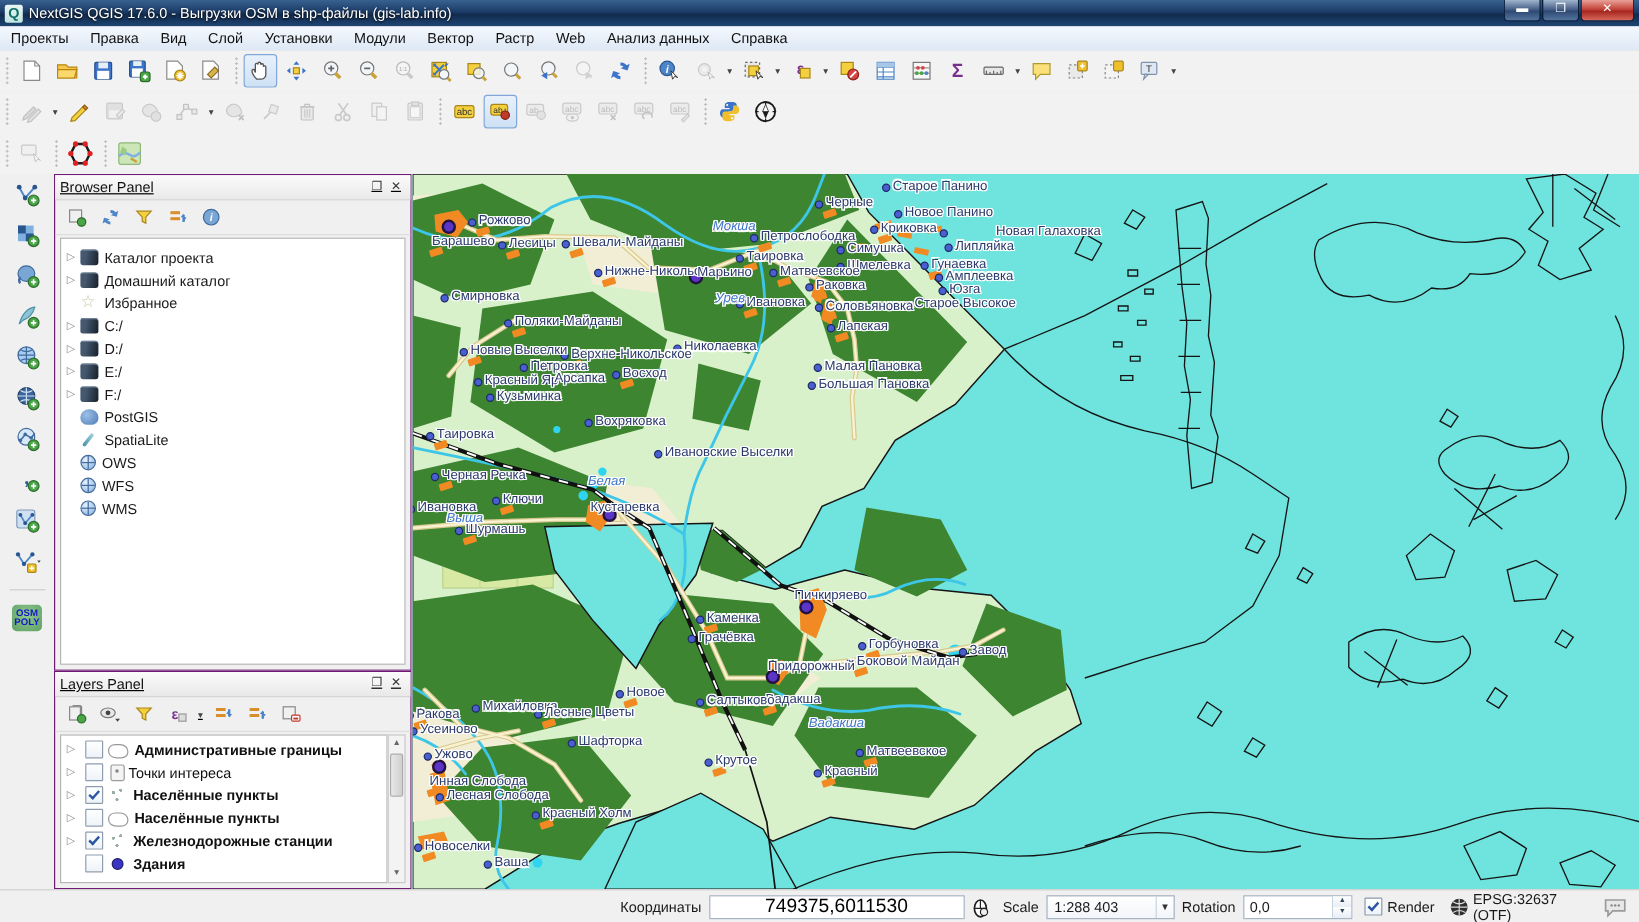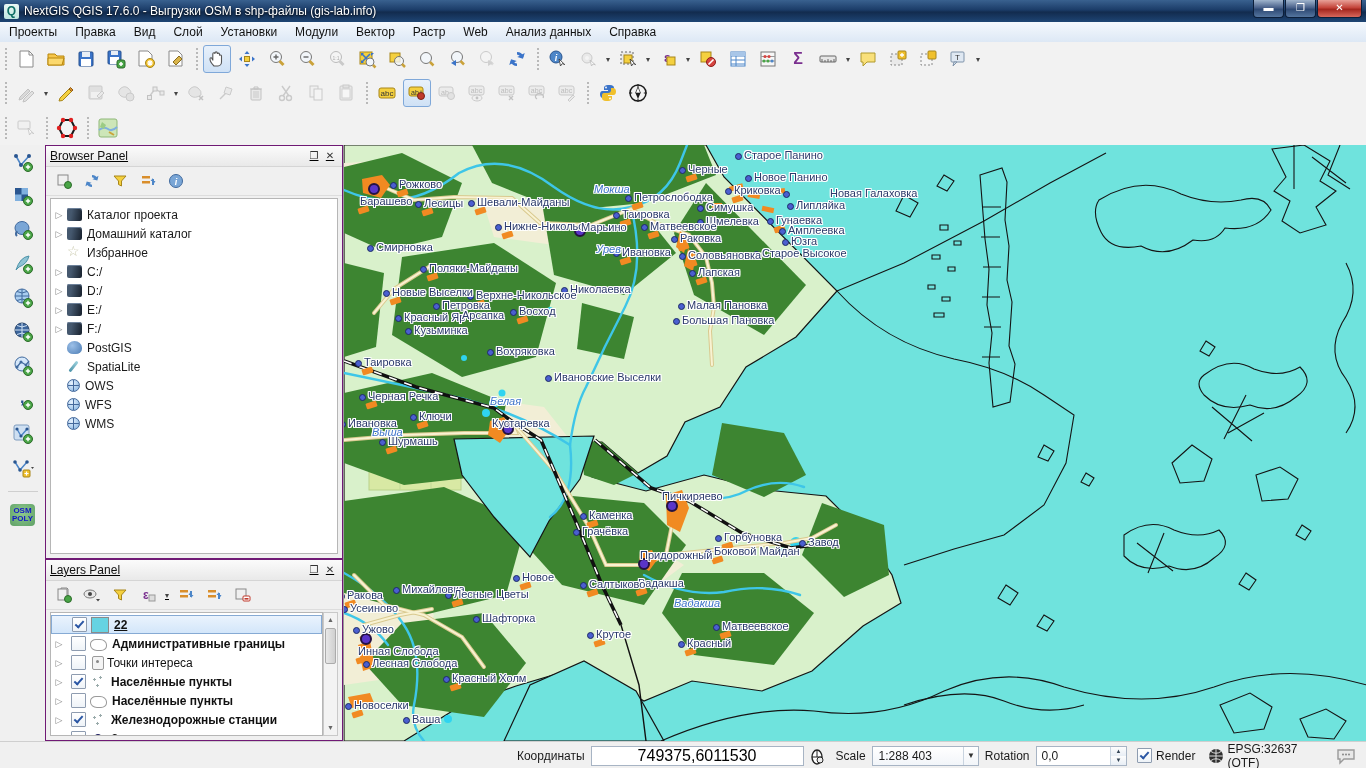--- a/index.html
+++ b/index.html
@@ -795,26 +795,20 @@
       </div>
     <div class="tbtn">
         <svg width="18" height="18">
           <rect x="3" y="3" width="10" height="10" fill="none" stroke="#888"></rect>
           <rect x="10" y="10" width="7" height="5" rx="1" fill="#fff" stroke="#c0392b"></rect>
           <rect x="11.5" y="12" width="4" height="1.6" fill="#c0392b"></rect>
         </svg>
       </div>
   </div>
   <div id="layersList" class="listbox" style="padding-top:2px;">
-      <div class="lrow sel">
-        <span class="exp"></span>
-        <span class="chk on"></span>
-        <span class="li li-swatch"></span>
-        <span class="lbl-b lbl-u">22</span>
-      </div>
       <div class="lrow">
         <span class="exp">▷</span>
         <span class="chk"></span>
         <span class="li li-polygon"></span>
         <span class="lbl-b ">Административные границы</span>
       </div>
       <div class="lrow">
         <span class="exp">▷</span>
         <span class="chk"></span>
         <span class="li li-marker"></span>

